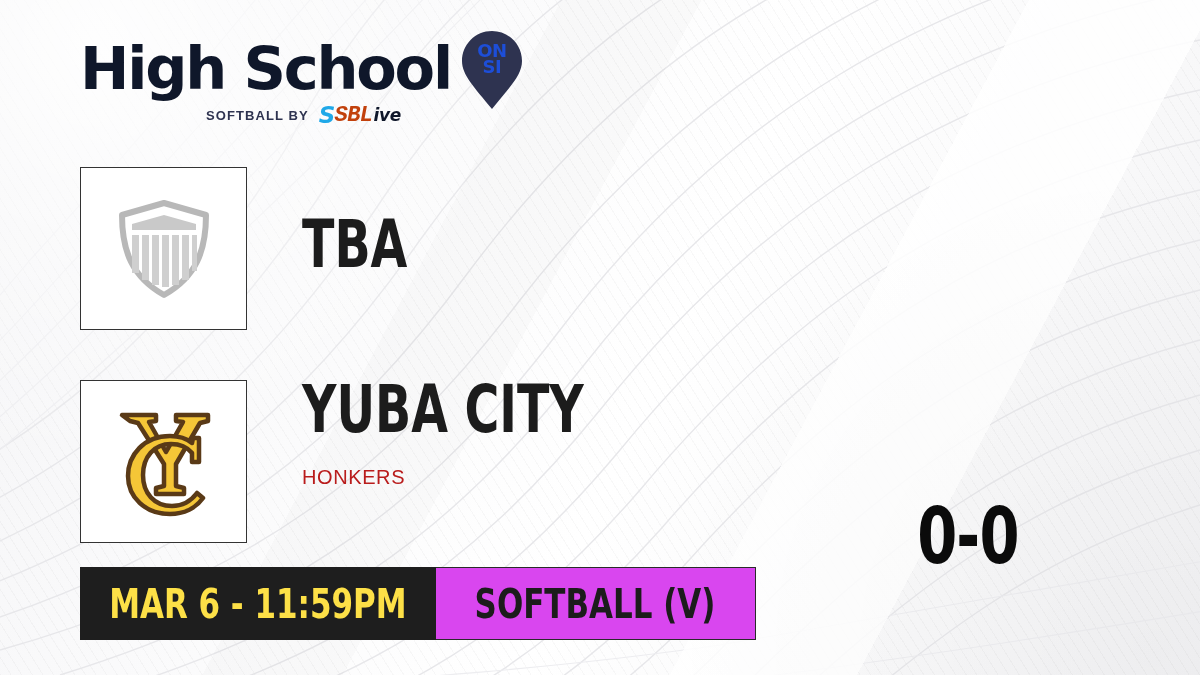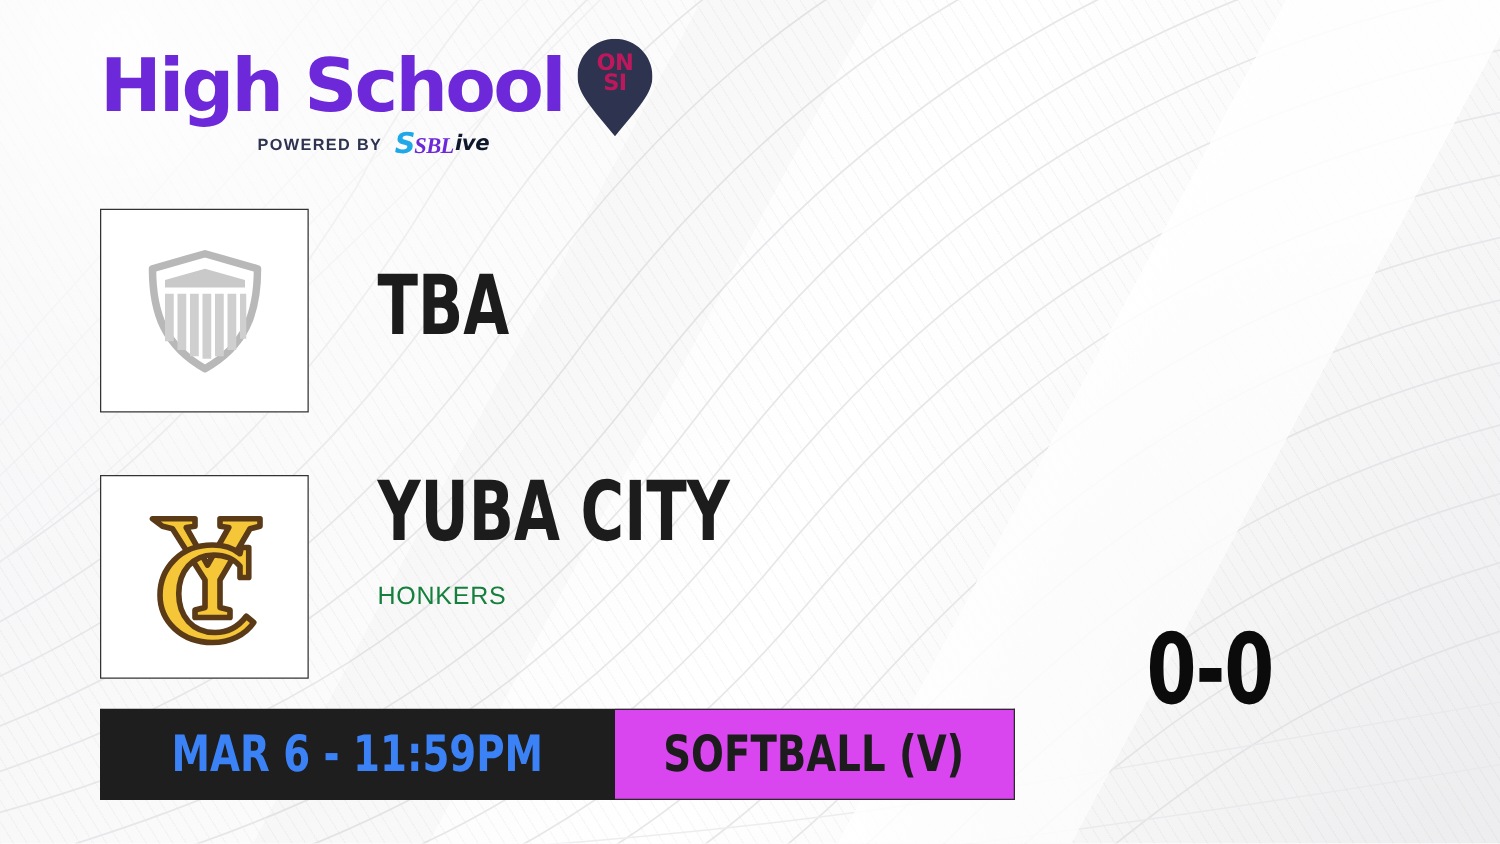--- a/index.html
+++ b/index.html
@@ -68,21 +68,21 @@
   #brand-wordmark {
     display: flex;
     align-items: center;
     height: 64px;
   }
   .wordmark-text {
     font-family: "DejaVu Sans", sans-serif;
     font-size: 59px;
     font-weight: 700;
     letter-spacing: -2.2px;
-    color: #6d28d9;
+    color: #0f172a;
     line-height: 1;
     white-space: nowrap;
   }
   #pin-badge {
     position: relative;
     margin-left: 11px;
     width: 60px;
     height: 78px;
     margin-top: 4px;
   }
@@ -90,21 +90,21 @@
   .pin-letters {
     position: absolute;
     left: 0;
     top: 12px;
     width: 60px;
     text-align: center;
     font-family: "DejaVu Sans", sans-serif;
     font-weight: 700;
     font-size: 18px;
     line-height: 16px;
-    color: #be185d;
+    color: #1d4ed8;
     letter-spacing: -0.5px;
   }
   #brand-powered {
     display: flex;
     align-items: center;
     margin-top: 4px;
     margin-left: 126px;
   }
   .powered-label {
     font-family: "Liberation Sans", sans-serif;
@@ -121,25 +121,25 @@
   .sblive-s {
     font-family: "DejaVu Sans", sans-serif;
     font-size: 23px;
     font-weight: 700;
     font-style: italic;
     color: #1fa8e8;
     letter-spacing: -2px;
     line-height: 1;
   }
   .sblive-sbl {
-    font-family: Liberation Serif, serif;
-    font-size: 18px;
+    font-family: Liberation Mono, monospace;
+    font-size: 22px;
     font-weight: 700;
     font-style: italic;
-    color: #6d28d9;
+    color: #c2410c;
     letter-spacing: -0.5px;
     line-height: 1;
     margin-left: 1px;
   }
   .sblive-ive {
     font-family: "DejaVu Sans", sans-serif;
     font-size: 17px;
     font-weight: 700;
     font-style: italic;
     color: #0f172a;
@@ -187,21 +187,21 @@
     line-height: 60px;
     letter-spacing: 0px;
     transform: scaleX(0.80);
     transform-origin: left center;
     white-space: nowrap;
   }
   .team-mascot {
     font-family: "Liberation Sans", sans-serif;
     font-size: 20px;
     font-weight: 400;
-    color: #15803d;
+    color: #b91c1c;
     letter-spacing: 0.6px;
     margin-top: 26px;
     white-space: nowrap;
   }
   .team-mascot:empty { display: none; }
 
   
   #scoreboard {
     position: absolute;
     left: 860px;
@@ -225,22 +225,22 @@
   #info-bar {
     position: absolute;
     left: 80px;
     top: 567px;
     height: 73px;
     display: flex;
     align-items: stretch;
   }
   #info-datetime {
     background: #1e1e1e;
-    color: #3b82f6;
-    width: 412px;
+    color: #fde047;
+    width: 356px;
     display: flex;
     align-items: center;
     justify-content: center;
     box-sizing: border-box;
   }
   #info-sport {
     background: #d946ef;
     color: #1c1c1c;
     width: 320px;
     border: 1px solid #2a2a2a;
@@ -311,21 +311,21 @@
           <path d="M30 0 C13.4 0 0 13.4 0 30 C0 44 12 56 30 78 C48 56 60 44 60 30 C60 13.4 46.6 0 30 0 Z" fill="#2e3350"></path>
         </svg>
         <span class="pin-letters">
           <span>ON</span><br>
           <span>SI</span>
         </span>
       </span>
     </div>
 
     <div id="brand-powered">
-      <span class="powered-label">POWERED BY</span>
+      <span class="powered-label">SOFTBALL BY</span>
       <span class="sblive-mark">
         <span class="sblive-s">S</span>
         <span class="sblive-sbl">SBL</span>
         <span class="sblive-ive">ive</span>
       </span>
     </div>
   </div>
 
   <div class="team-row" id="team-row-0">
     <div class="logo-box">

